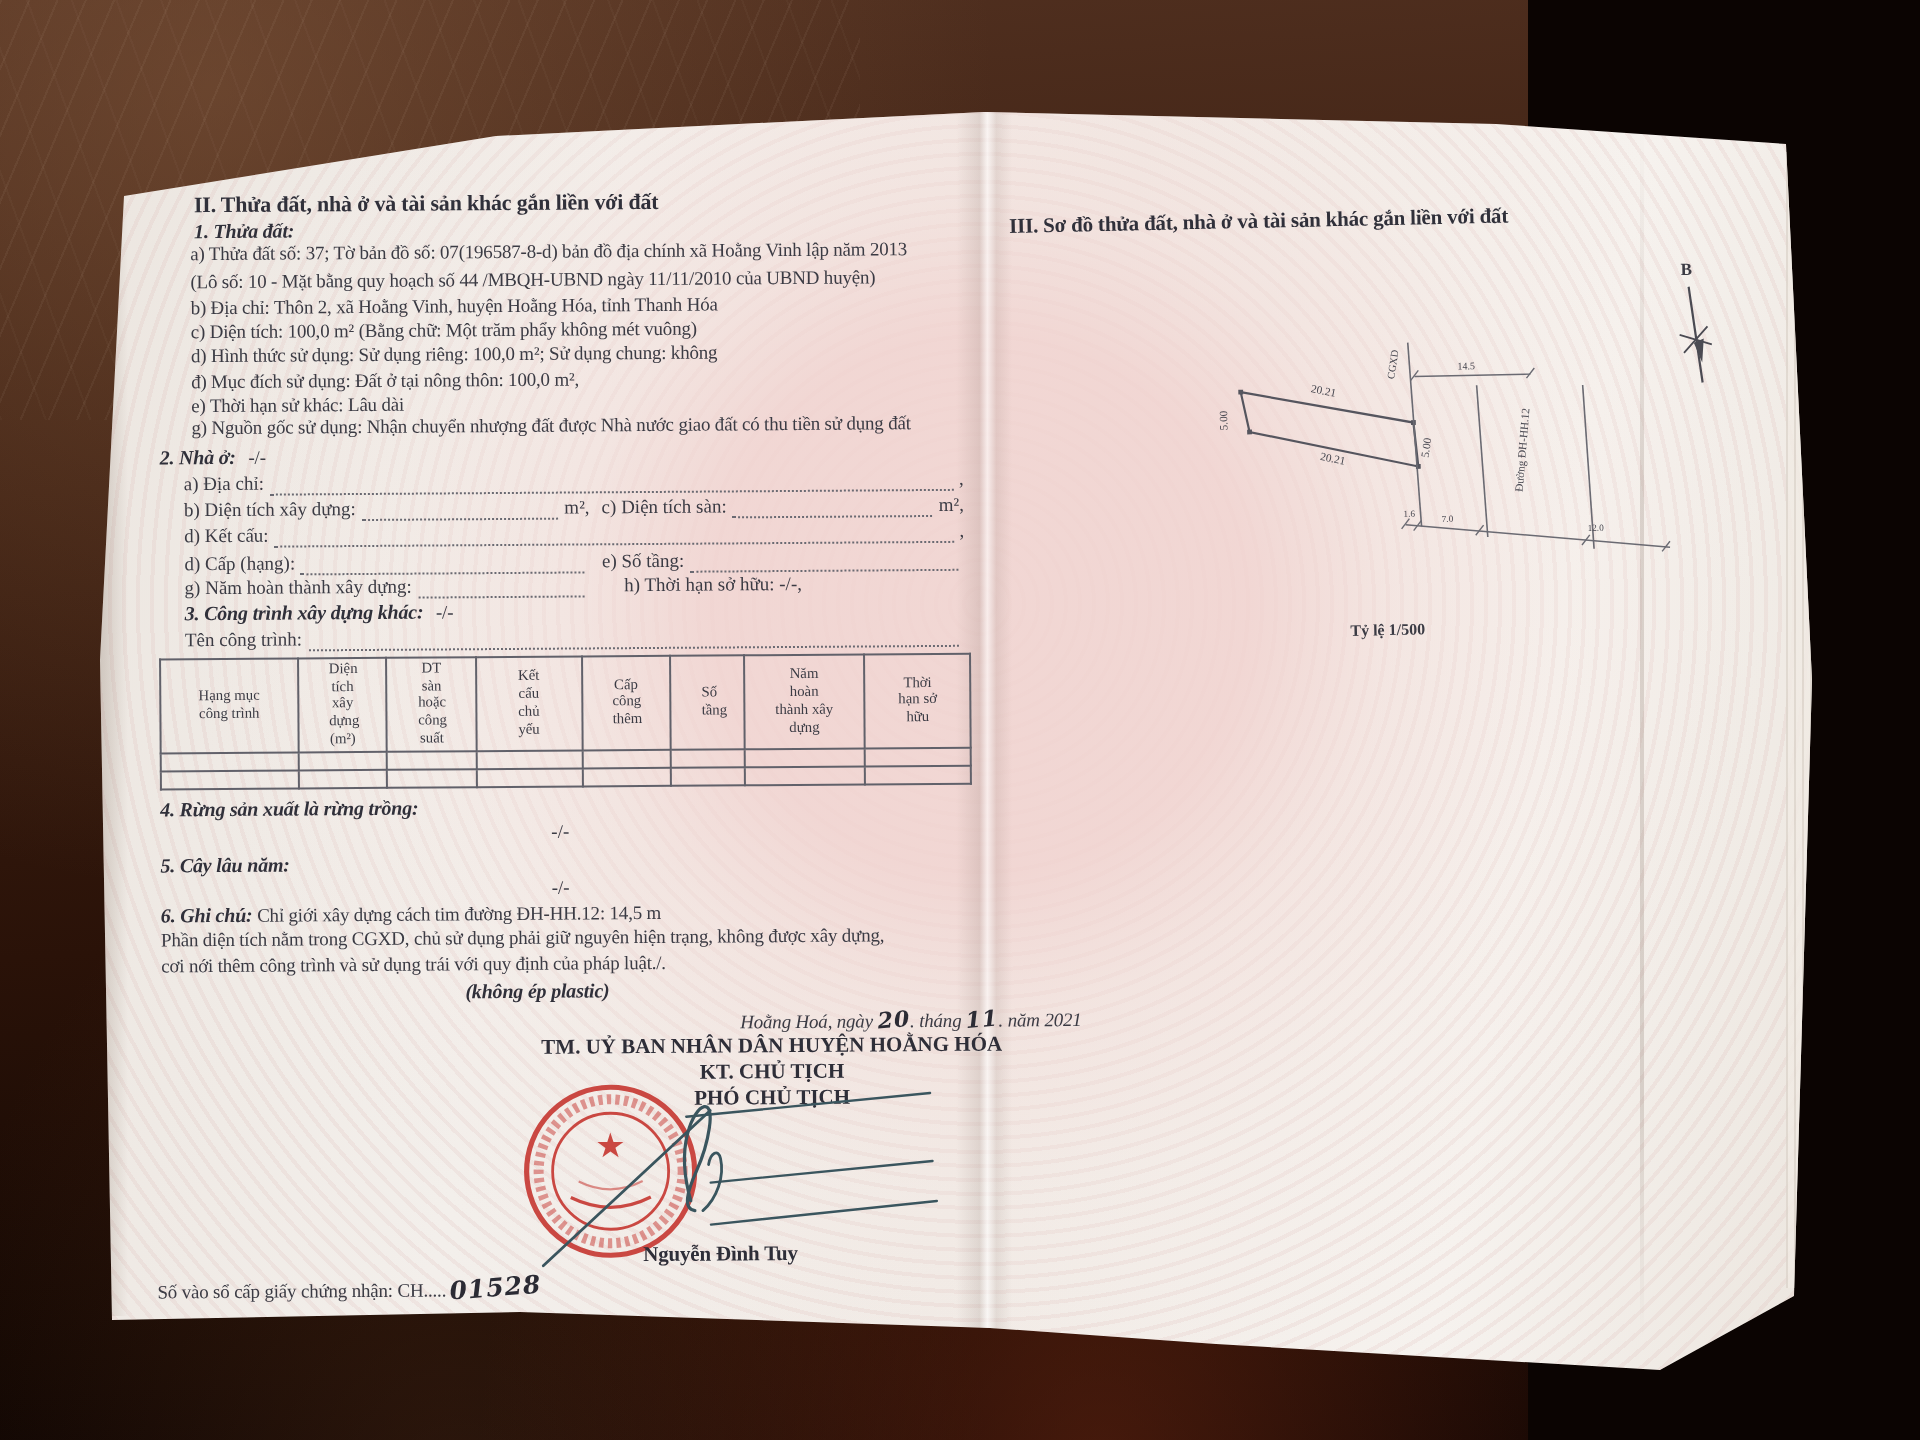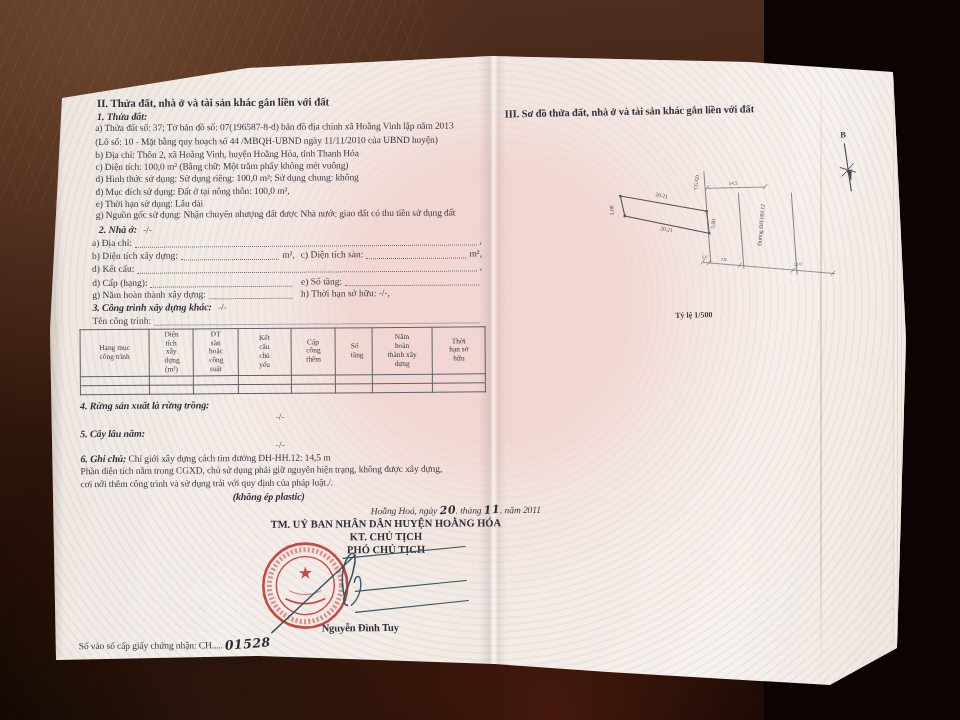--- a/index.html
+++ b/index.html
@@ -61,24 +61,24 @@
 
       <div class="l t1" style="left:49px;top:45px;">II. Thửa đất, nhà ở và tài sản khác gắn liền với đất</div>
       <div class="l t2" style="left:49px;top:59px;">1. Thửa đất:</div>
 
       <div class="l" style="left:47px;top:71px;">a) Thửa đất số: 37; Tờ bản đồ số: 07(196587-8-d) bản đồ địa chính xã Hoằng Vinh lập năm 2013</div>
       <div class="l" style="left:47px;top:85px;">(Lô số: 10 - Mặt bằng quy hoạch số 44 /MBQH-UBND ngày 11/11/2010 của UBND huyện)</div>
       <div class="l" style="left:47px;top:98px;">b) Địa chỉ: Thôn 2, xã Hoằng Vinh, huyện Hoằng Hóa, tỉnh Thanh Hóa</div>
       <div class="l" style="left:47px;top:110px;">c) Diện tích: 100,0 m² (Bằng chữ: Một trăm phẩy không mét vuông)</div>
       <div class="l" style="left:47px;top:122px;">d) Hình thức sử dụng: Sử dụng riêng: 100,0 m²; Sử dụng chung: không</div>
       <div class="l" style="left:47px;top:135px;">đ) Mục đích sử dụng: Đất ở tại nông thôn: 100,0 m²,</div>
-      <div class="l" style="left:47px;top:147px;">e) Thời hạn sử dụng: Lâu dài</div>
+      <div class="l" style="left:47px;top:147px;">e) Thời hạn sử khác: Lâu dài</div>
       <div class="l" style="left:47px;top:158px;">g) Nguồn gốc sử dụng: Nhận chuyển nhượng đất được Nhà nước giao đất có thu tiền sử dụng đất</div>
 
-      <div class="l" style="left:50px;top:172px;">
+      <div class="l" style="left:31px;top:172px;">
         <span class="t2">2. Nhà ở:</span>
         <span style="margin-left:4px;">-/-</span>
       </div>
 
       <div class="row" style="left:43px;top:185px;width:390px;">
         <span>a) Địa chỉ:</span>
         <span class="leader"></span>
         <span>,</span>
       </div>
 
@@ -111,21 +111,21 @@
           <span class="leader"></span>
         </span>
       </div>
 
       <div class="row" style="left:43px;top:237px;width:390px;">
         <span class="grp" style="flex:0 0 52%;">
           <span>g) Năm hoàn thành xây dựng:</span>
           <span class="leader"></span>
         </span>
         <span class="grp" style="flex:1 1 48%;">
-          <span style="margin-left:6px;">h) Thời hạn sở hữu: -/-,</span>
+          <span style="margin-left:17px;">h) Thời hạn sở hữu: -/-,</span>
         </span>
       </div>
 
       <div class="l" style="left:43px;top:250px;">
         <span class="t2">3. Công trình xây dựng khác:</span>
         <span style="margin-left:4px;">-/-</span>
       </div>
 
       <div class="row" style="left:43px;top:263px;width:390px;">
         <span>Tên công trình:</span>
@@ -185,21 +185,21 @@
 
       <div class="l" style="left:30px;top:401px;">
         <span class="t2">6. Ghi chú:</span><span> Chỉ giới xây dựng cách tim đường ĐH-HH.12: 14,5 m</span>
       </div>
       <div class="l" style="left:30px;top:414px;">Phần diện tích nằm trong CGXD, chủ sử dụng phải giữ nguyên hiện trạng, không được xây dựng,</div>
       <div class="l" style="left:30px;top:427px;">cơi nới thêm công trình và sử dụng trái với quy định của pháp luật./.</div>
 
       <div class="l t2" style="left:182px;top:440px;">(không ép plastic)</div>
 
       <div class="l ital" style="left:250px;top:454px;width:240px;text-align:right;">
-        <span>Hoằng Hoá, ngày </span><span class="hw">20</span><span>. tháng </span><span class="hw">11</span><span>. năm 2011</span>
+        <span>Hoằng Hoá, ngày </span><span class="hw">20</span><span>. tháng </span><span class="hw">11</span><span>. năm 2021</span>
       </div>
 
       <div class="center-box small-b" style="left:150px;top:468px;width:370px;font-size:10.5px;color:#2e2e38;">TM. UỶ BAN NHÂN DÂN HUYỆN HOẰNG HÓA</div>
       <div class="center-box small-b" style="left:150px;top:481px;width:370px;font-size:10.5px;color:#2e2e38;">KT. CHỦ TỊCH</div>
       <div class="center-box small-b" style="left:150px;top:494px;width:370px;font-size:10.5px;color:#2e2e38;">PHÓ CHỦ TỊCH</div>
 
       <svg class="sig-svg" viewBox="0 0 260 126">
         <g opacity="0.88">
           <circle cx="72" cy="57" r="42" fill="none" stroke="#c5322c" stroke-width="2.6"></circle>
           <circle cx="72" cy="57" r="29" fill="none" stroke="#c5322c" stroke-width="1.4"></circle>

